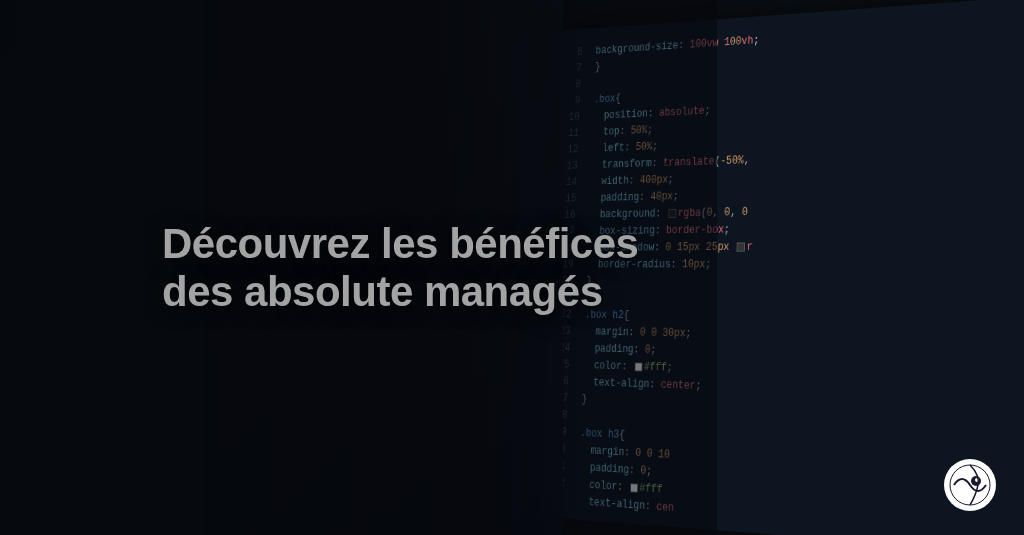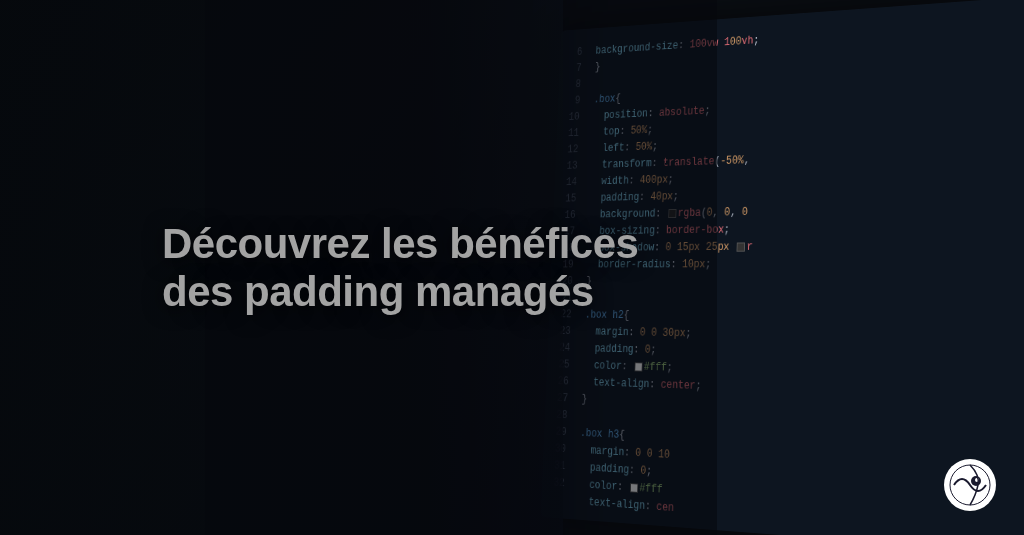--- a/index.html
+++ b/index.html
@@ -218,21 +218,21 @@
   </div>
 
   <div class="code-left"></div>
 
   <div class="dark-overlay"></div>
   <div class="center-overlay"></div>
 
   <div class="main-text">
     <h1 class="main-heading">
       <span>Découvrez les bénéfices</span><br>
-      <span>des padding managés</span>
+      <span>des absolute managés</span>
     </h1>
   </div>
 
   <div class="logo">
     <div class="logo-circle">
       <svg width="44" height="44" viewBox="0 0 44 44">
 
         <circle cx="22" cy="22" r="20" fill="white"></circle>
 
         <ellipse cx="22" cy="22" rx="20" ry="20" fill="none" stroke="#1a1a2e" stroke-width="1"></ellipse>

